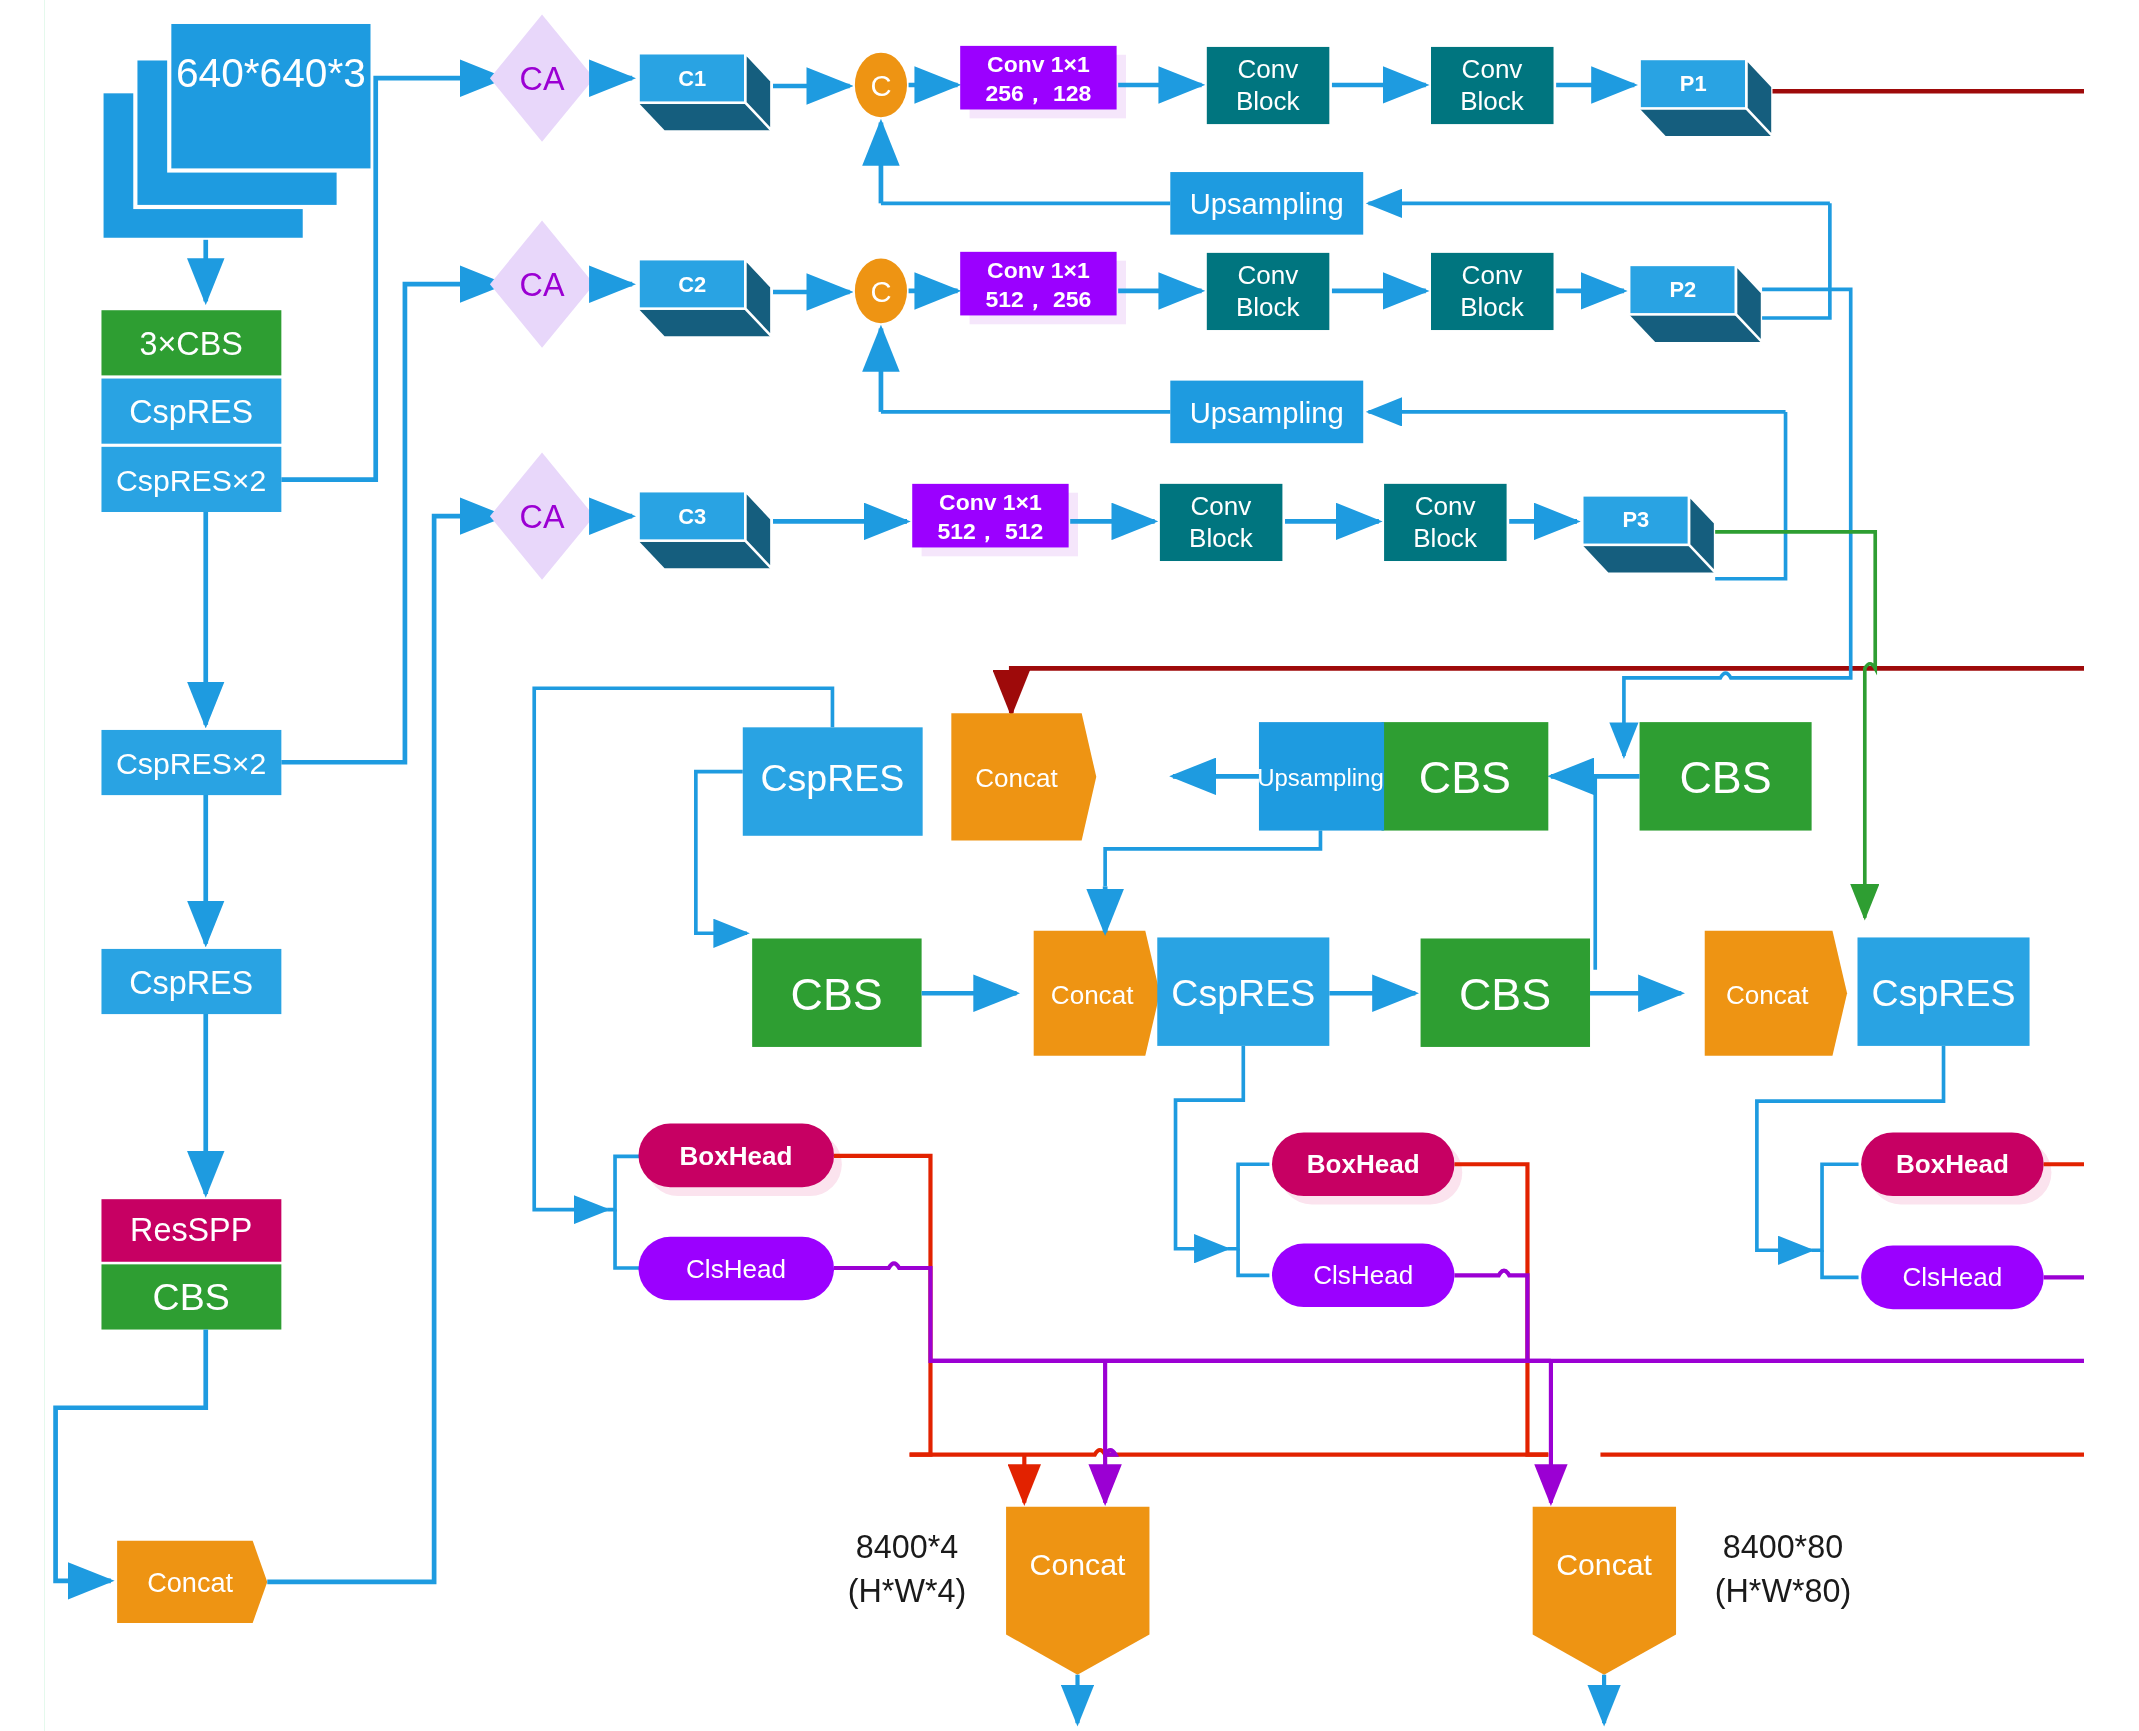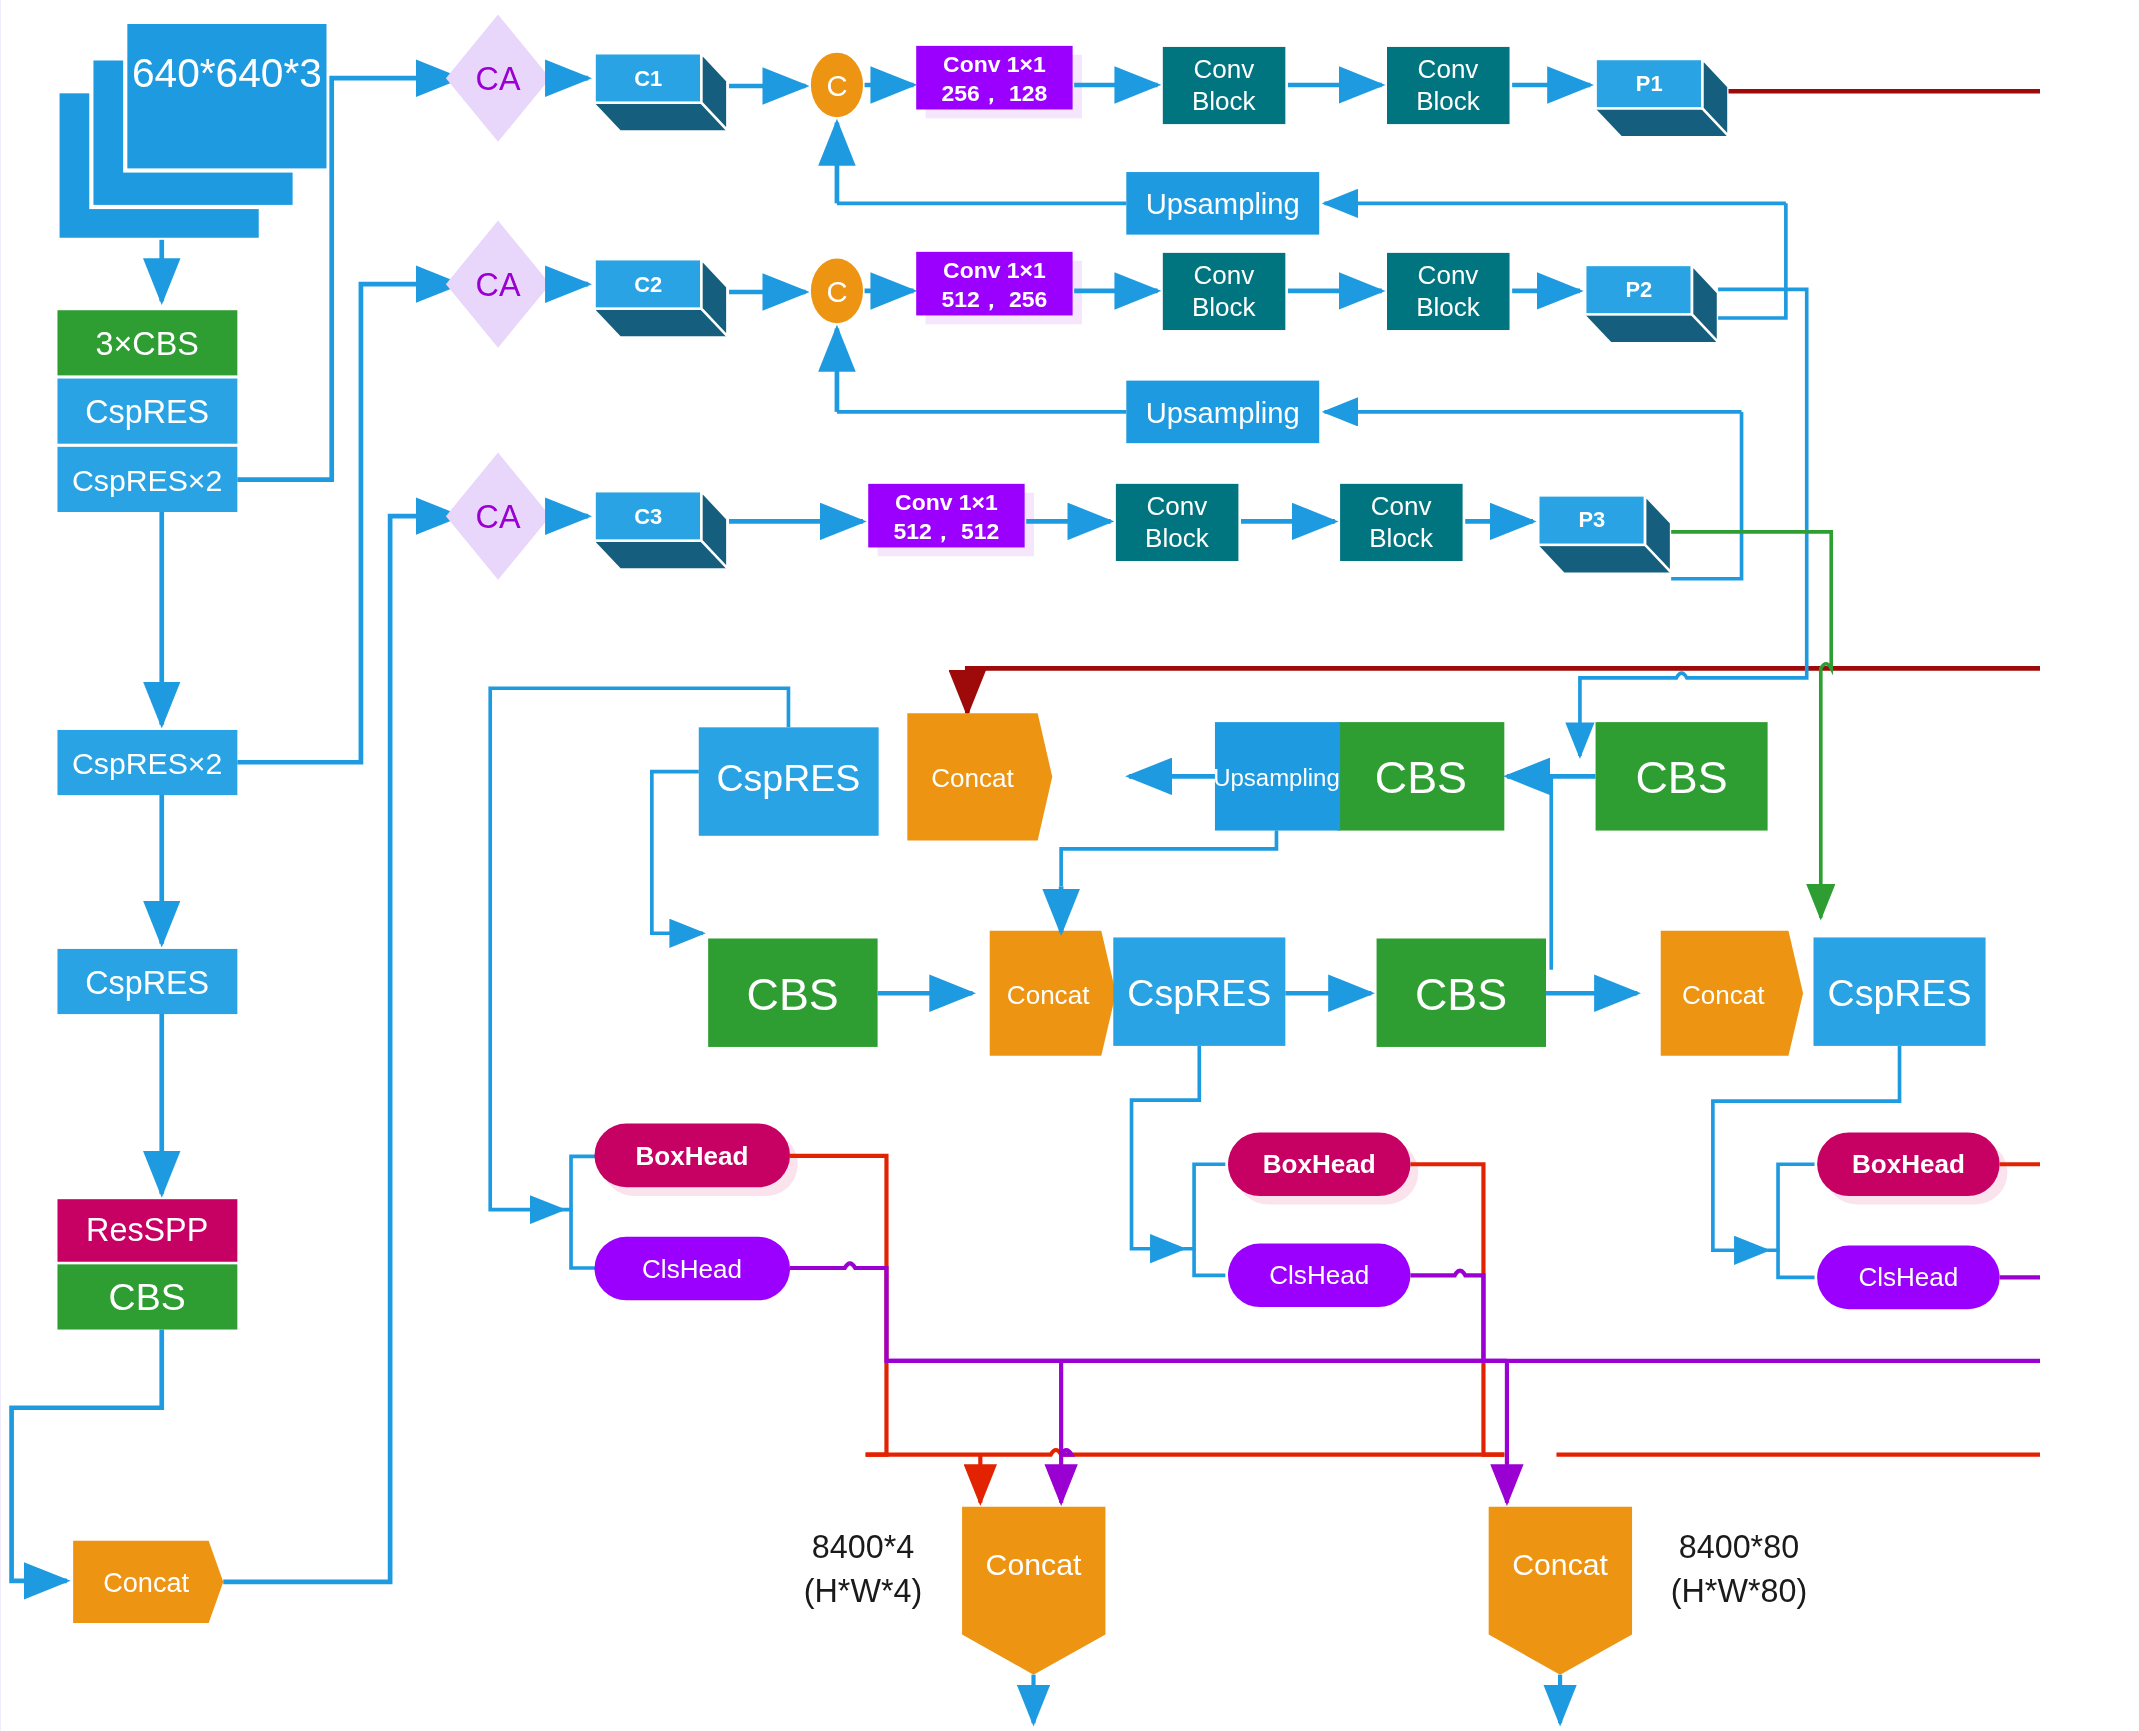--- a/index.html
+++ b/index.html
@@ -1,17 +1,17 @@
 <!DOCTYPE html>
 <html style="font-size:8.3px"><head>
 <meta charset="utf-8">
 <style>
   html,body{margin:0;padding:0;background:#ffffff;}
   body{font-family:"Liberation Sans", sans-serif;}
-  #stage{position:relative;width:2040px;height:1731px;background:#8b5cf6;overflow:hidden;}
+  #stage{position:relative;width:2040px;height:1731px;background:#22c55e;overflow:hidden;margin-left:44px;}
   svg{display:block;}
   .lbl{font-family:"Liberation Sans", sans-serif; fill:#ffffff; text-anchor:middle; dominant-baseline:central;}
   .lbl-dark{font-family:"Liberation Sans", sans-serif; fill:#1a1a1a; text-anchor:middle; dominant-baseline:central;}
   .lbl-ca{font-family:"Liberation Sans", sans-serif; fill:#9b00d3; text-anchor:middle; dominant-baseline:central;}
 </style>
 </head>
 <body>
 
 <div id="stage">
 <svg width="2140" height="1731" viewBox="0 0 4104 3320" xmlns="http://www.w3.org/2000/svg">

